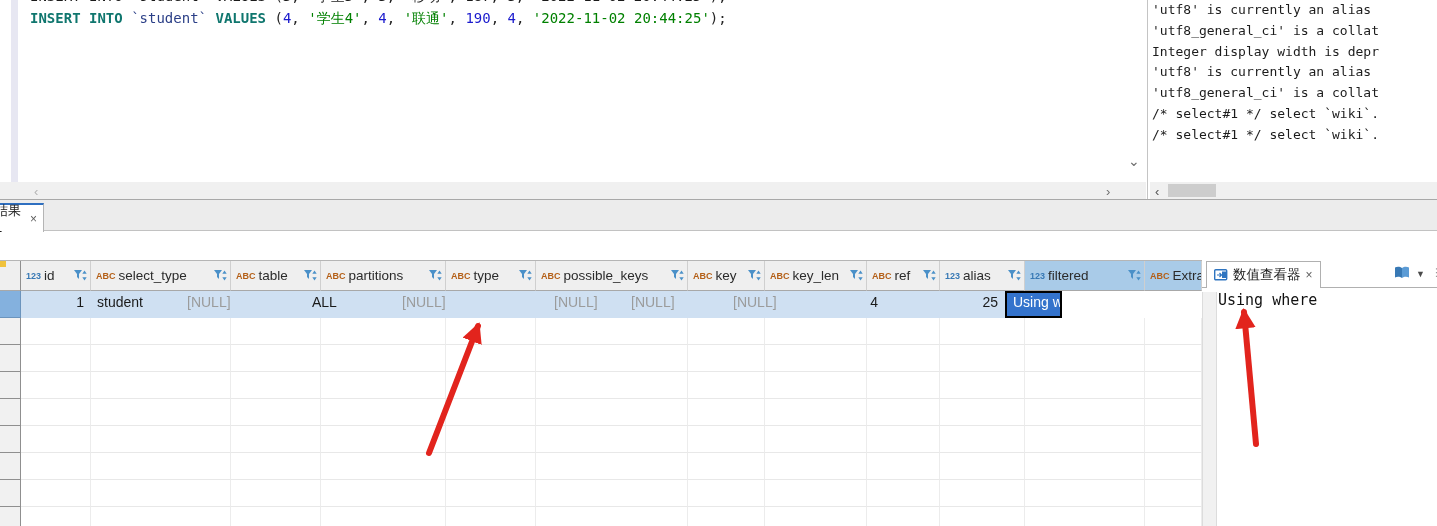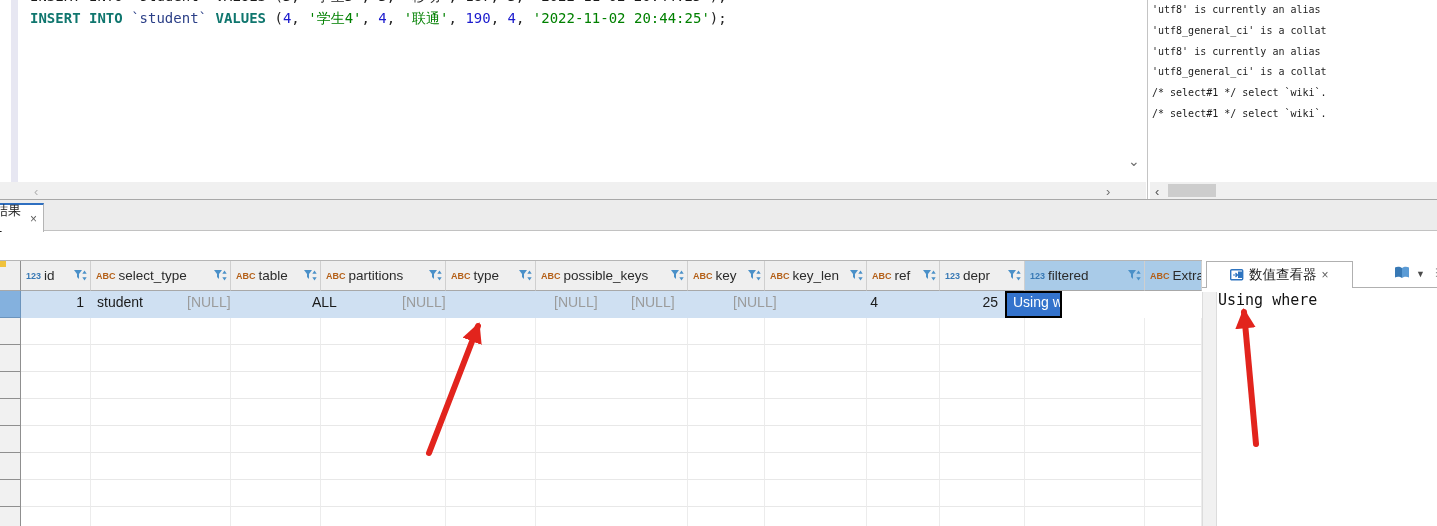--- a/index.html
+++ b/index.html
@@ -26,21 +26,21 @@
   #explain-bar span { color:#fff !important; }
   .scroll-arrow { color:#8a8a8a; font-size:13px; line-height:17px; }
 
   
   #editor-hscroll { left:0; top:182px; width:1146px; height:17px; background:#f0f0f0; }
   
   #v-divider { left:1147px; top:0; width:1px; height:199px; background:#c4c4c4; }
 
   
   #messages { left:1152px; top:0; width:285px; height:182px; overflow:hidden; background:#fff; }
-  .msg-line { white-space:pre; font-family:"DejaVu Sans Mono","Liberation Mono",monospace; font-size:10px; line-height:20.8px; color:#1c1c1c; }
+  .msg-line { white-space:pre; font-family:"DejaVu Sans Mono","Liberation Mono",monospace; font-size:13px; line-height:20.8px; color:#1c1c1c; }
   #msg-hscroll { left:1150px; top:182px; width:287px; height:17px; background:#f0f0f0; }
   #msg-thumb { left:1168px; top:184px; width:48px; height:13px; background:#cdcdcd; }
 
   
   #h-divider { left:0; top:199px; width:1437px; height:1px; background:#a8a8a8; }
   #tabbar { left:0; top:200px; width:1437px; height:31px; background:#ececec; border-bottom:1px solid #c2c2c2; }
   #result-tab {
     left:-12px; top:203px; width:56px; height:29px; background:#fff;
     border:1px solid #b4b4b4; border-bottom:none; border-top:2px solid #2e6fc0;
     display:flex; align-items:center; gap:5px; padding:0 6px; font-size:13px; z-index:3;
@@ -87,21 +87,21 @@
   .cell.nullv { color:#9b9b9b; }
   .cell.selcell { background:#3473cc; color:#fff; border:2px solid #000; padding-top:1px; }
   .empty .cell { border-right:1px solid #ececec; border-bottom:1px solid #e8e8e8; }
   #grid-vscroll { left:1202px; top:292px; width:15px; height:234px; background:#f1f1f1; border-left:1px solid #dcdcdc; border-right:1px solid #dcdcdc; }
 
   
   #value-panel { left:1217px; top:260px; width:220px; height:266px; background:#fff; }
   #vp-tabrow-border { left:1202px; top:287px; width:235px; height:1px; background:#b0b0b0; }
   #vp-tab {
     left:1206px; top:261px; height:27px; background:#fff; border:1px solid #b0b0b0; border-bottom:none;
-    display:flex; align-items:center; gap:5px; padding:0 23px; font-size:13.5px; z-index:2;
+    display:flex; align-items:center; gap:5px; padding:0 7px; font-size:13.5px; z-index:2;
   }
   #vp-content { left:1218px; top:291px; font-size:15px; color:#111; }
   #vp-book-icon { left:1393px; top:265px; }
   #vp-drop { left:1416px; top:269px; color:#4a4a4a; font-size:9px; }
   #vp-dots { left:1431px; top:266px; }
 
   
   #arrows { left:0; top:0; width:1437px; height:526px; pointer-events:none; z-index:10; }
 </style>
 </head>
@@ -119,20 +119,21 @@
   <div id="editor-hscroll" class="abs">
     <span class="abs scroll-arrow" style="left:34px; top:1px; color:#b5b5b5;">‹</span>
     <span class="abs scroll-arrow" style="left:1106px; top:1px; color:#6f6f6f;">›</span>
   </div>
 
   <div id="v-divider" class="abs"></div>
 
   <div id="messages" class="abs">
       <div class="msg-line">'utf8' is currently an alias</div>
       <div class="msg-line">'utf8_general_ci' is a collat</div>
+      <div class="msg-line">Integer display width is depr</div>
       <div class="msg-line">'utf8' is currently an alias</div>
       <div class="msg-line">'utf8_general_ci' is a collat</div>
       <div class="msg-line">/* select#1 */ select `wiki`.</div>
       <div class="msg-line">/* select#1 */ select `wiki`.</div>
     </div>
   <div id="msg-hscroll" class="abs">
     <span class="abs scroll-arrow" style="left:5px; top:1px; color:#555;">‹</span>
   </div>
   <div id="msg-thumb" class="abs"></div>
 
@@ -254,21 +255,21 @@
           <span class="type-badge abc">ABC</span>
           <span>ref</span>
           <svg class="funnel" width="13" height="13" viewBox="0 0 13 13">
             <path d="M0 1 h8 L5 5 v5 L3 8 V5 Z" fill="#4a90c8"></path>
             <path d="M10.5 1.5 l2.2 3.2 h-4.4 Z" fill="#4a90c8"></path>
             <path d="M10.5 11.5 l-2.2 -3.2 h4.4 Z" fill="#4a90c8"></path>
           </svg>
         </div>
         <div class="hcell" style="width: 85px;">
           <span class="type-badge num">123</span>
-          <span>depr</span>
+          <span>alias</span>
           <svg class="funnel" width="13" height="13" viewBox="0 0 13 13">
             <path d="M0 1 h8 L5 5 v5 L3 8 V5 Z" fill="#4a90c8"></path>
             <path d="M10.5 1.5 l2.2 3.2 h-4.4 Z" fill="#4a90c8"></path>
             <path d="M10.5 11.5 l-2.2 -3.2 h4.4 Z" fill="#4a90c8"></path>
           </svg>
         </div>
         <div class="hcell hl" style="width: 120px;">
           <span class="type-badge num">123</span>
           <span>filtered</span>
           <svg class="funnel" width="13" height="13" viewBox="0 0 13 13">

